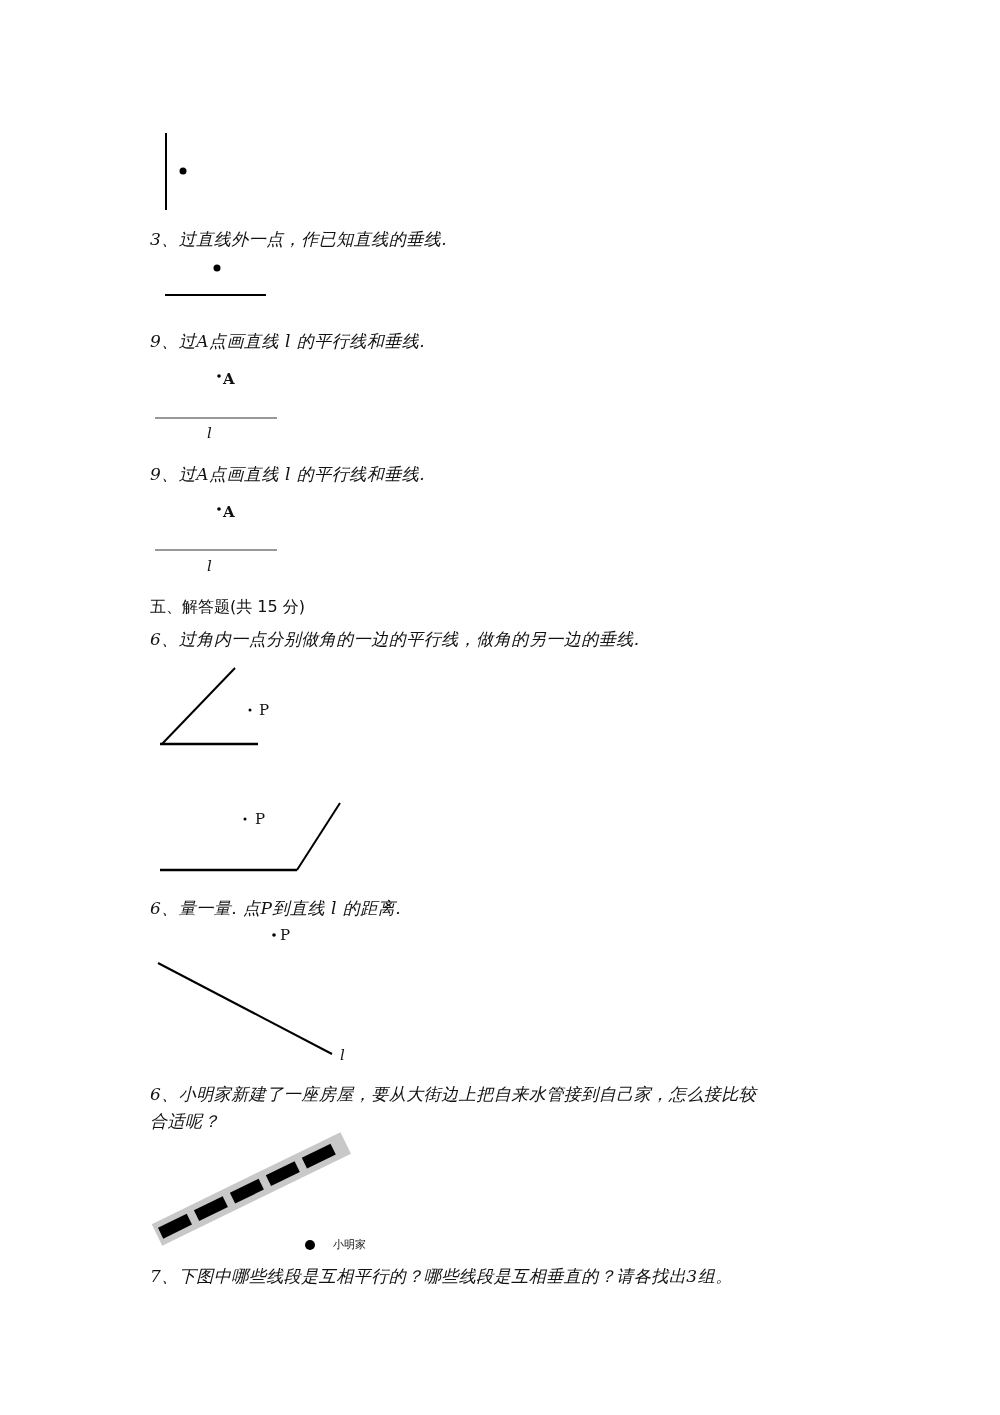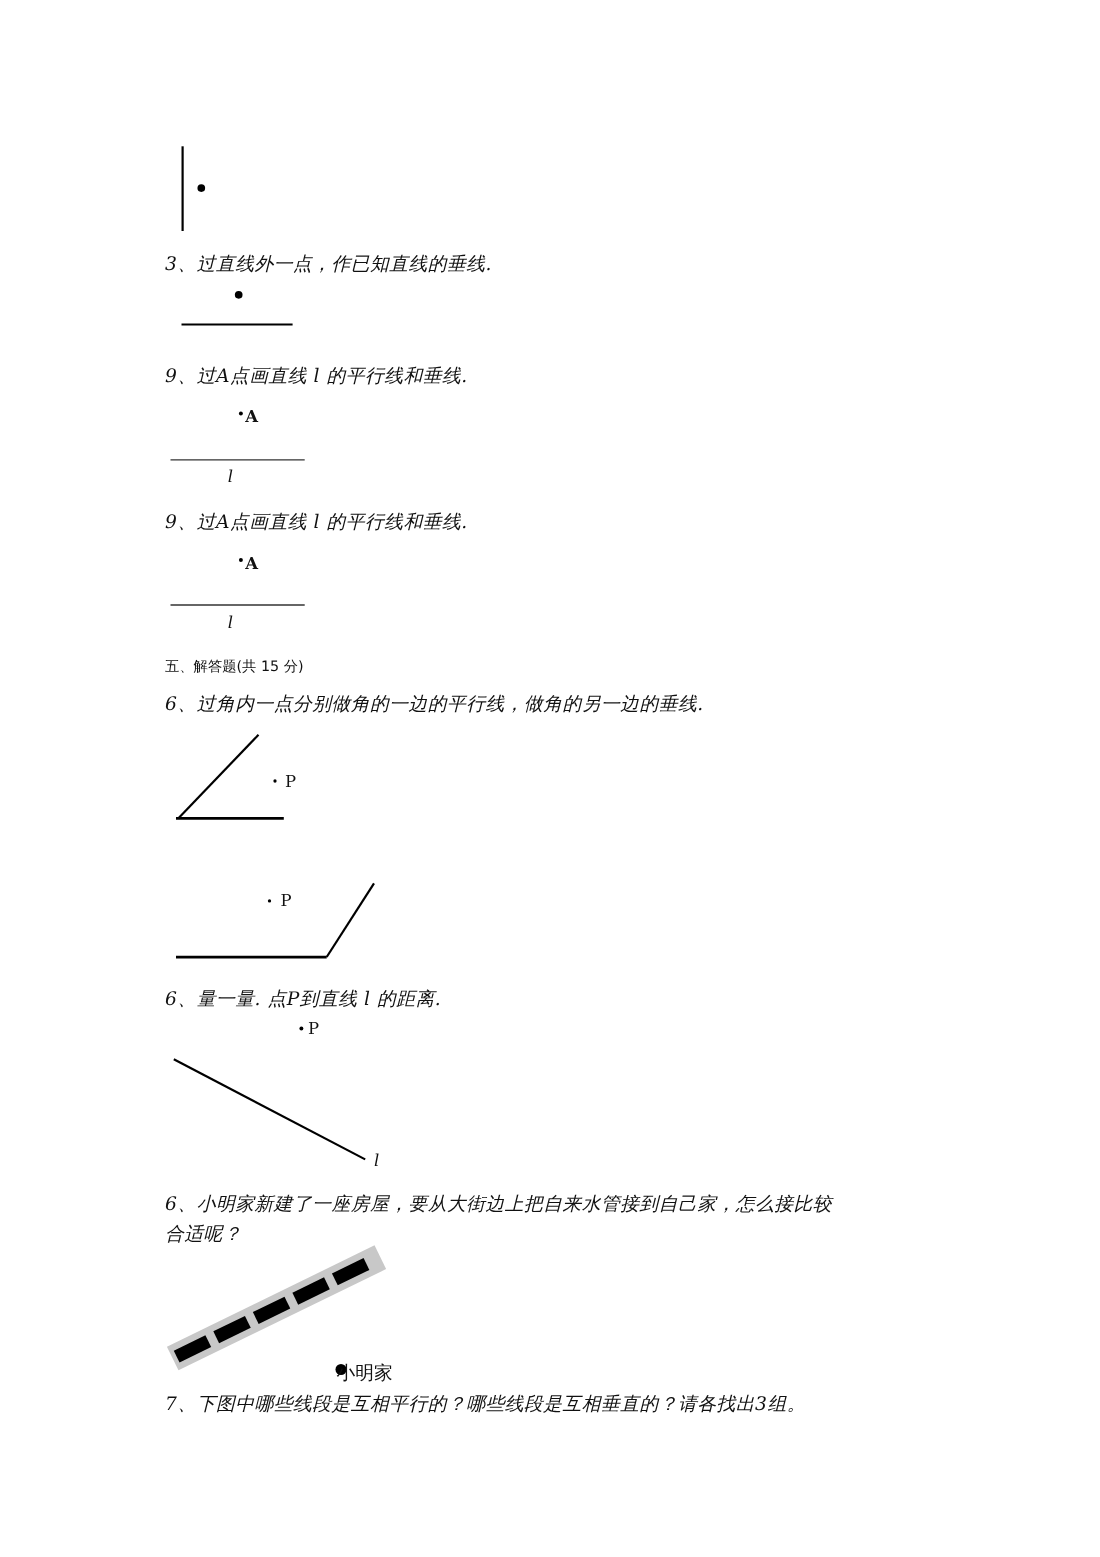--- a/index.html
+++ b/index.html
@@ -1,20 +1,20 @@
 <!DOCTYPE html>
 <html><head>
 <meta charset="utf-8">
 <style>
   html, body { margin:0; padding:0; background:#ffffff; }
   body { width:1000px; height:1415px; position:relative; overflow:hidden;
          font-family:"DejaVu Serif", "Liberation Serif", serif; color:#111; }
   .abs { position:absolute; }
   .q { font-size:17px; letter-spacing:0.5px; white-space:nowrap;font-style:italic; }
-  .sec { font-family:"DejaVu Sans","Liberation Sans",sans-serif; font-size:13px; font-weight:normal; }
+  .sec { font-family:"DejaVu Sans","Liberation Sans",sans-serif; font-size:16px; font-weight:normal; }
   .lbl { font-family:"DejaVu Serif","Liberation Serif",serif; font-size:15px; }
   .ital { font-style:italic; }
   svg { position:absolute; left:0; top:0; }
 </style>
 </head>
 <body>
 
 <svg width="1000" height="1415" style="pointer-events:none">
 
   <line x1="166" y1="133" x2="166" y2="210" stroke="#000" stroke-width="2"></line>
@@ -66,15 +66,15 @@
 <div class="abs q" style="left:150px;top:628px">6、过角内一点分别做角的一边的平行线，做角的另一边的垂线.</div>
 <div class="abs lbl" style="left:259px;top:701px">P</div>
 <div class="abs lbl" style="left:255px;top:810px">P</div>
 
 <div class="abs q" style="left:150px;top:897px">6、量一量. 点P到直线 l 的距离.</div>
 <div class="abs lbl" style="left:280px;top:926px">P</div>
 <div class="abs lbl ital" style="left:340px;top:1046px">l</div>
 
 <div class="abs q" style="left:150px;top:1083px">6、小明家新建了一座房屋，要从大街边上把自来水管接到自己家，怎么接比较</div>
 <div class="abs q" style="left:150px;top:1110px">合适呢？</div>
-<div class="abs" style="left:306px;top:1237px;font-size:17px;font-family:Liberation Serif, serif">小明家</div>
+<div class="abs" style="left:333px;top:1237px;font-size:11px;font-family:Liberation Serif, serif">小明家</div>
 
 <div class="abs q" style="left:150px;top:1265px">7、下图中哪些线段是互相平行的？哪些线段是互相垂直的？请各找出3组。</div>
 
 </body></html>

